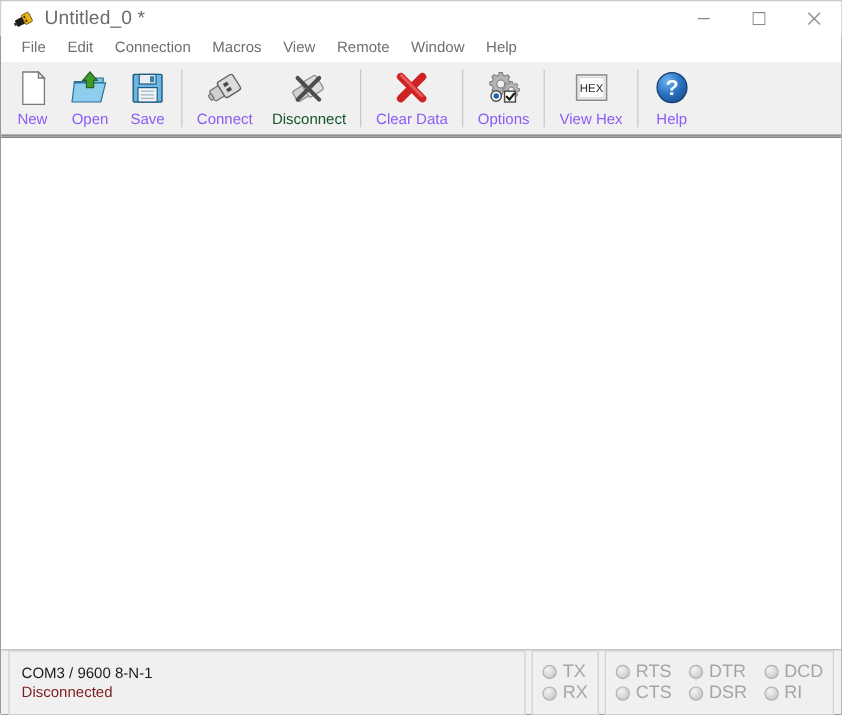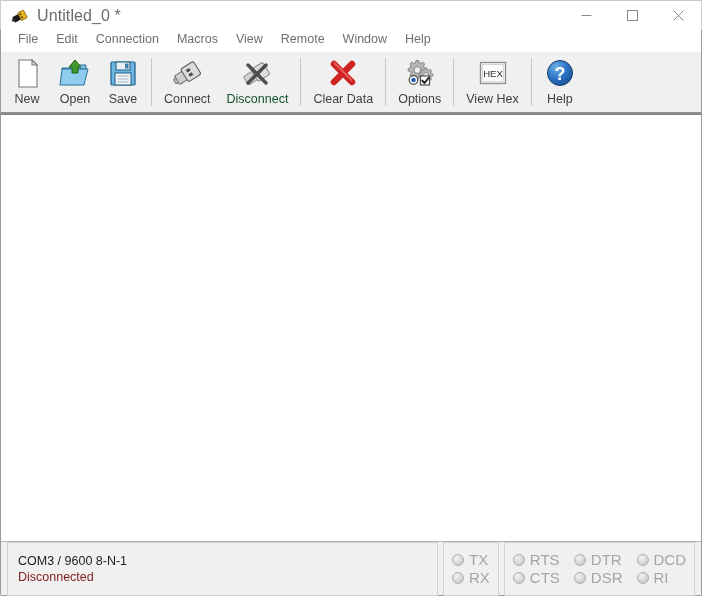--- a/index.html
+++ b/index.html
@@ -113,21 +113,21 @@
     border: 1px solid transparent;
   }
   .tb-ico {
     width: 32px;
     height: 31px;
     position: relative;
     flex: 0 0 31px;
   }
   .tb-lbl {
     font-size: 12.5px;
-    color: #404040;
+    color: #8b5cf6;
     line-height: 16px;
     margin-top: 2px;
     white-space: nowrap;
   }
   .tb-btn.disabled .tb-lbl { color: #14532d; }
   .tb-sep {
     width: 1px;
     height: 48px;
     background: #c6c6c6;
     margin: 3px 4px 0 4px;

